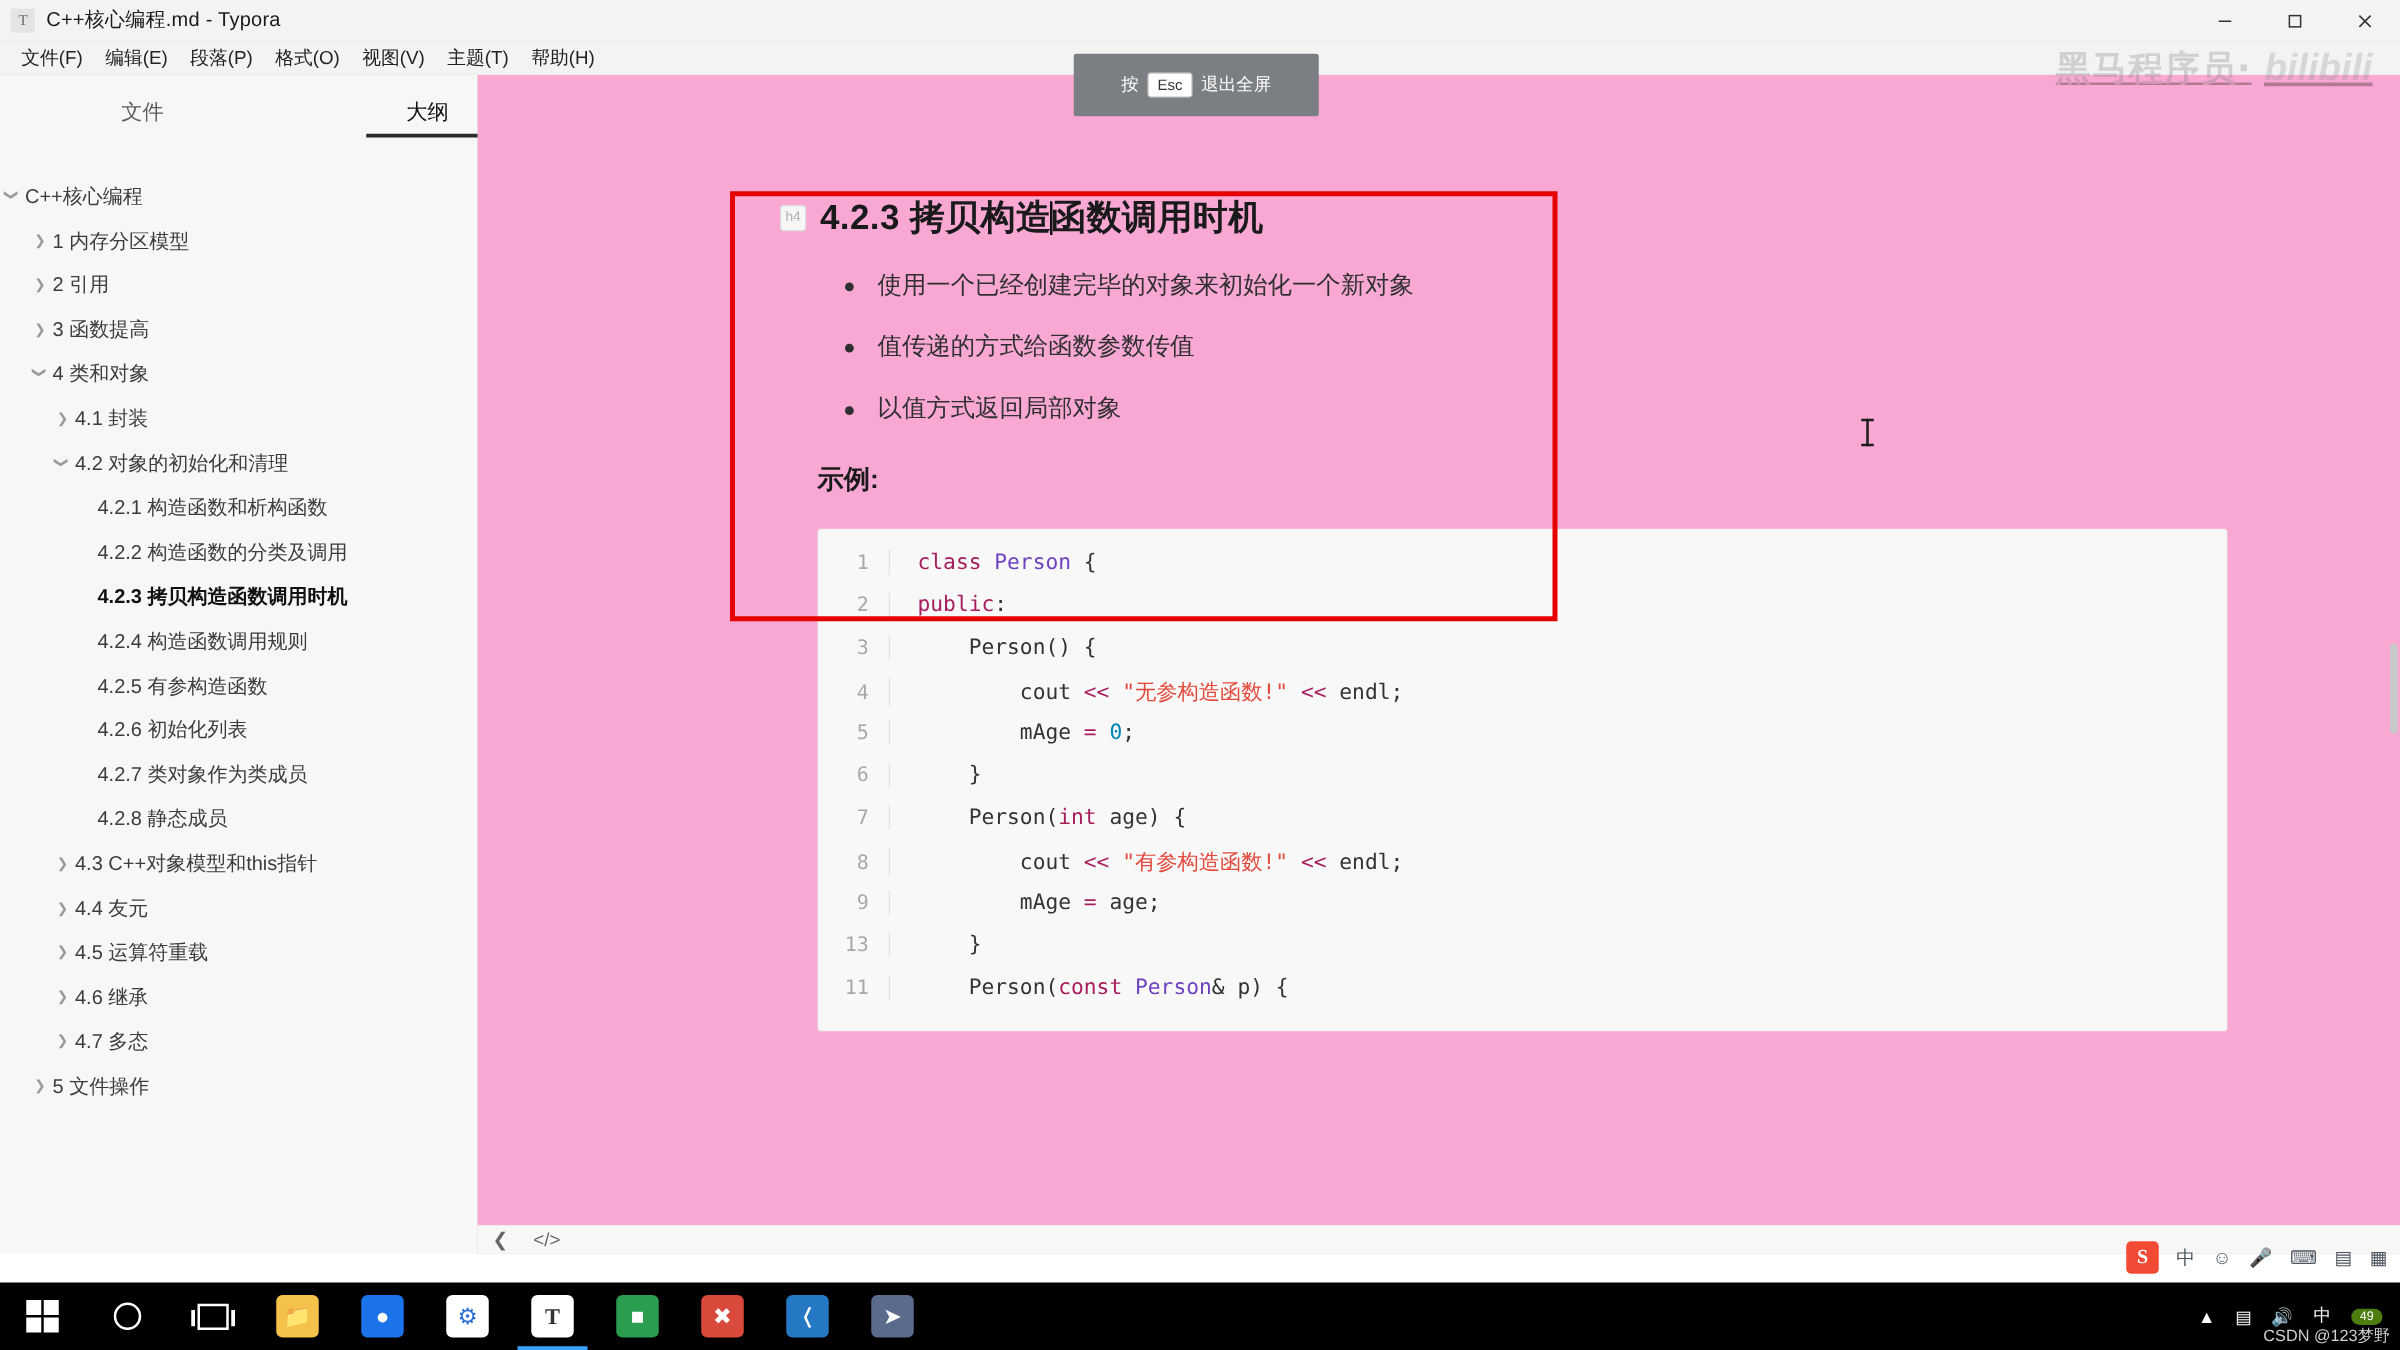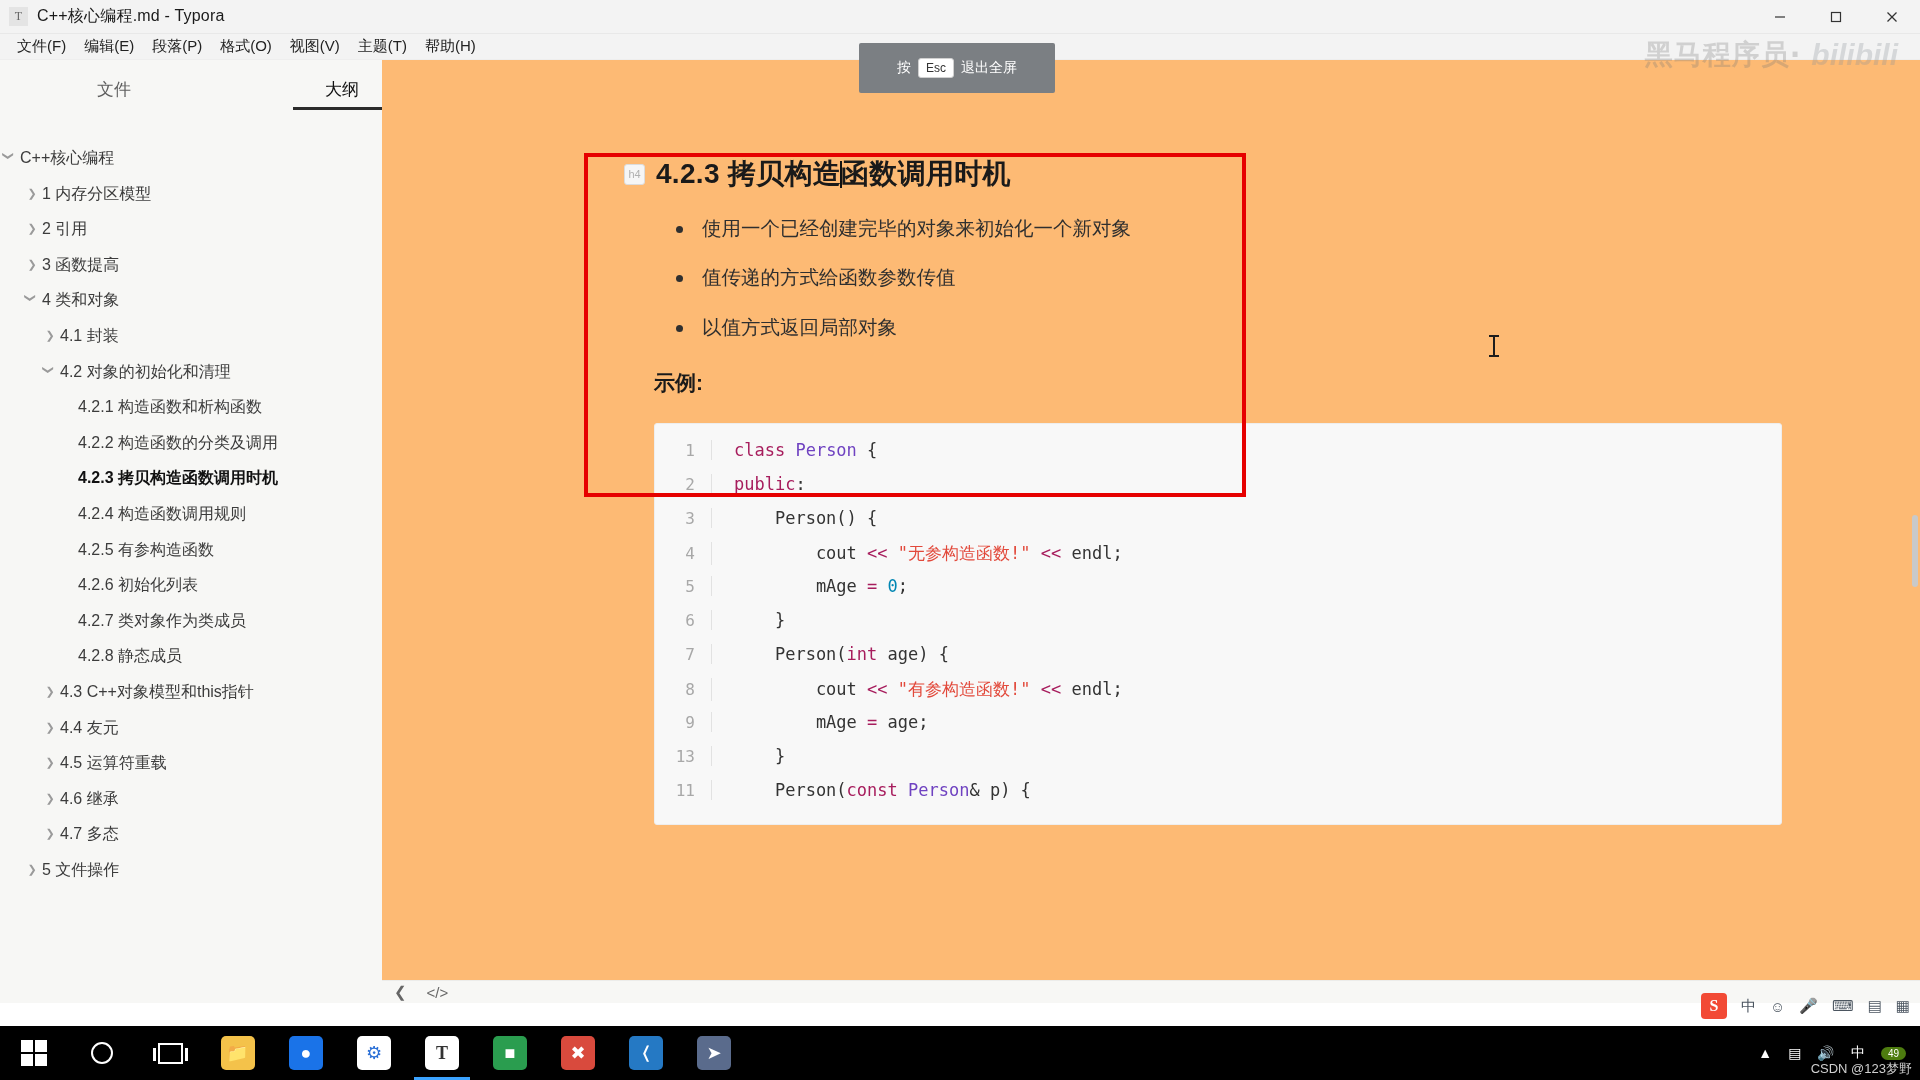--- a/index.html
+++ b/index.html
@@ -73,21 +73,21 @@
   .o-row .caret.empty { visibility: hidden; }
   .o-row .lbl { flex: 1; padding-right: 14px; }
   .o-row.current .lbl { font-weight: bold; color: #111; }
   .lvl1 { padding-left: 22px; }
   .lvl2 { padding-left: 40px; }
   .lvl3 { padding-left: 58px; }
 
   
   .content {
     position: absolute; top: 60px; left: 382px; width: 1538px; height: 943px;
-    background: #fdba74; overflow: hidden;
+    background: #f9a8d4; overflow: hidden;
   }
   .doc { position: relative; margin: 0 auto; width: 1150px; padding-top: 95px; }
 
   .redbox {
     position: absolute; left: 8px; top: 93px;
     width: 662px; height: 344px;
     border: 4px solid #e60000;
     pointer-events: none;
   }
 
@@ -164,21 +164,21 @@
     font-size: 14px; border-radius: 2px;
   }
   .toast .key {
     background: #ffffff; color: #333; font-size: 12px; padding: 2px 7px;
     border-radius: 3px; border: 1px solid #d0d0d0;
   }
 
   
   .wm {
     position: absolute; right: 22px; top: 36px; display: flex; align-items: center; gap: 10px;
-    opacity: .28; user-select: none;
+    opacity: .28; user-select: none; text-decoration: underline;
   }
   .wm-text {
     font-size: 28px; font-weight: bold; color: #777; letter-spacing: 1px;
     font-family: "DejaVu Sans", sans-serif;
   }
   .wm-logo { font-size: 30px; font-weight: bold; color: #8b9298; font-style: italic; }
 
   
   .vscroll {
     position: absolute; right: 2px; top: 455px; width: 6px; height: 72px;

